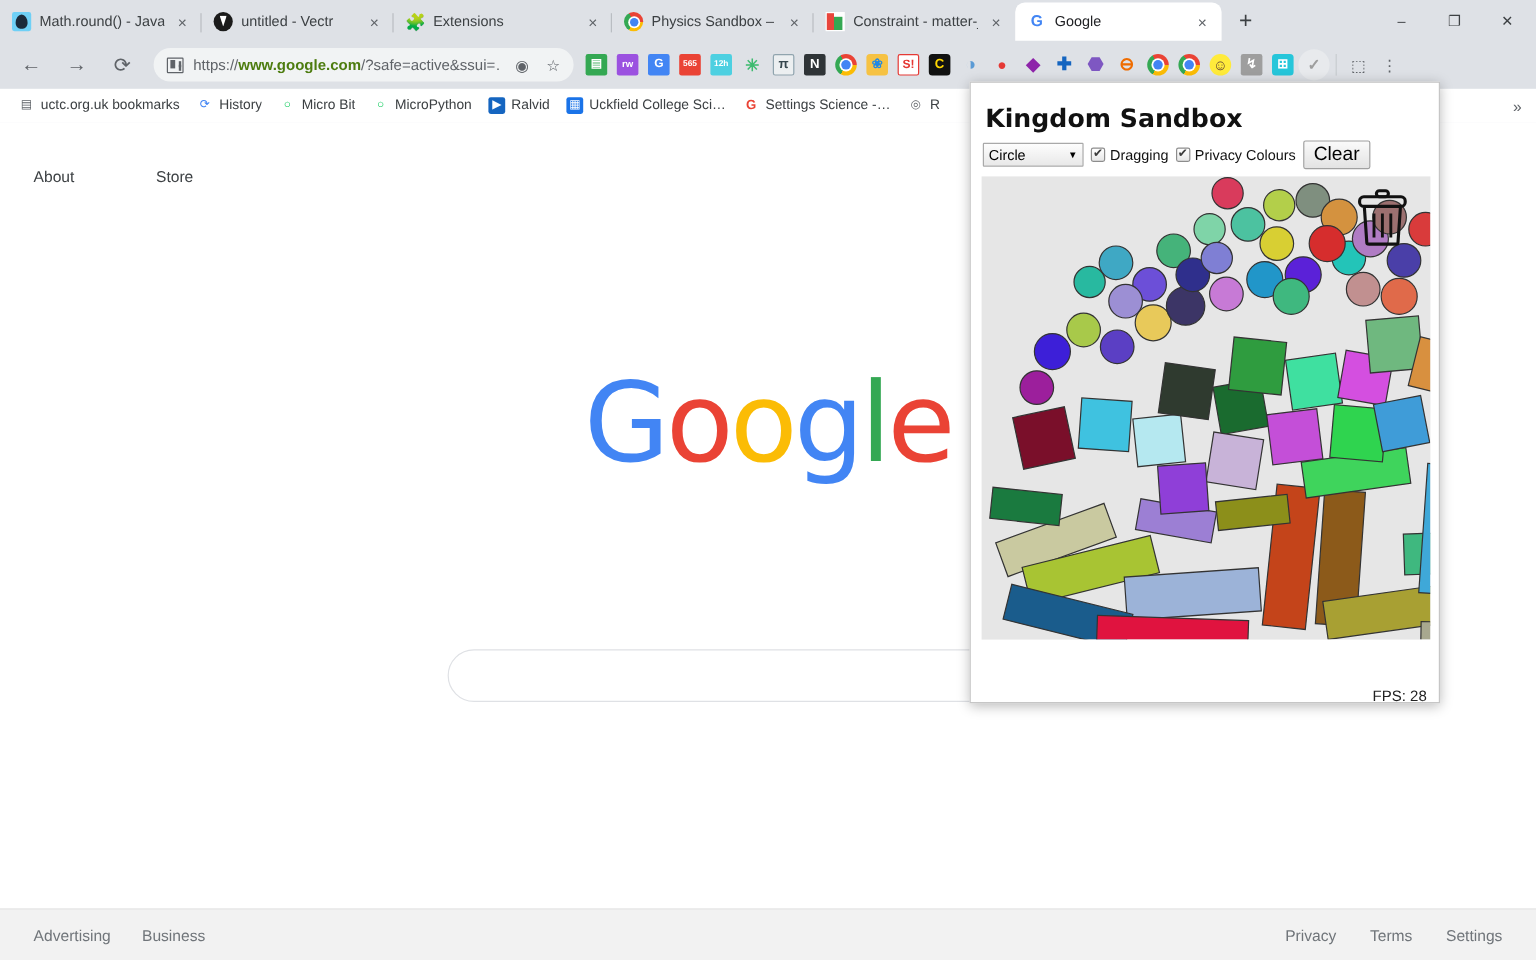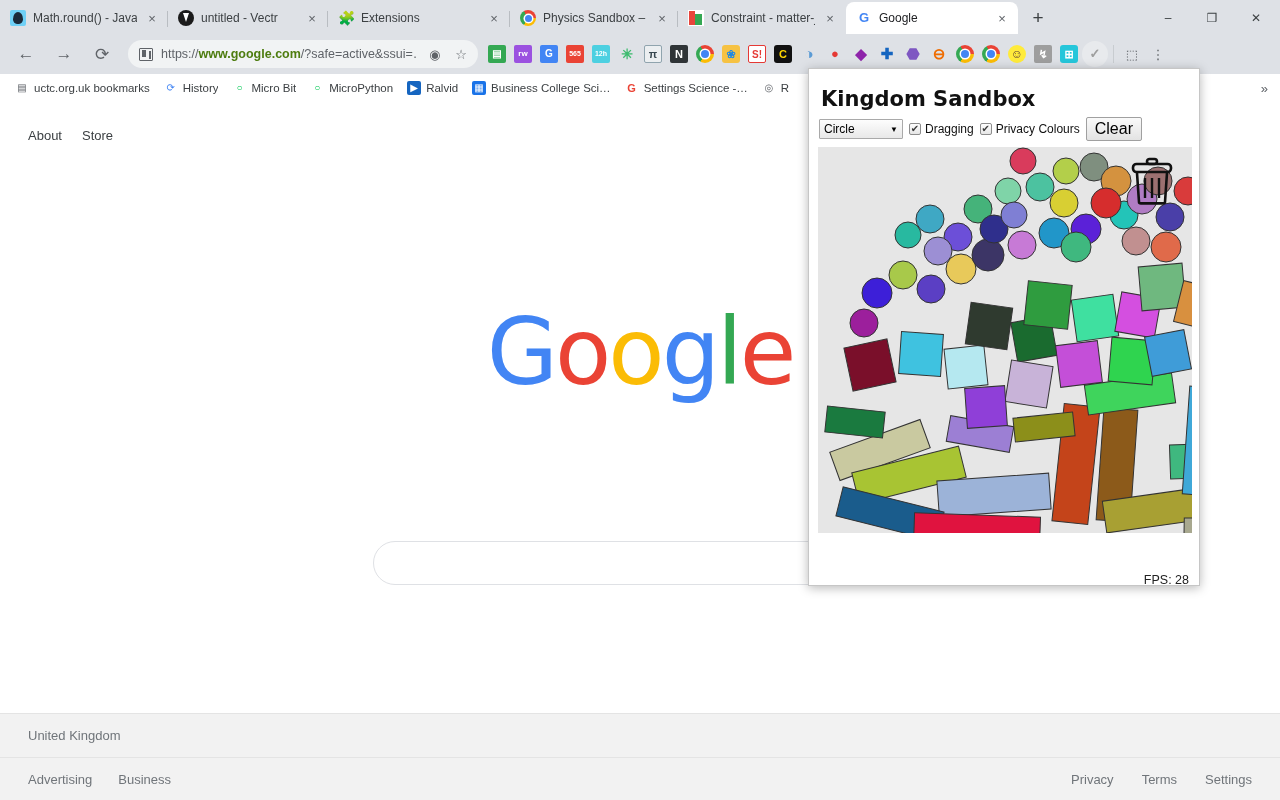--- a/index.html
+++ b/index.html
@@ -81,22 +81,22 @@
   
   .bookmarks { position:absolute; top:74px; left:0; width:1280px; height:28px; background:#fff;
                display:flex; align-items:center; padding:0 8px; font-size:11.5px; color:#3c4043; overflow:hidden; }
   .bm { display:flex; align-items:center; gap:5px; padding:3px 7px; white-space:nowrap; flex:0 0 auto; }
   .bmico { width:14px; height:14px; flex:0 0 14px; position:relative; font-size:10px; line-height:14px; text-align:center; }
   .bmlabel { max-width:120px; overflow:hidden; text-overflow:ellipsis; }
   .bm-chev { margin-left:auto; padding-right:4px; color:#5f6368; font-size:13px; }
 
   
   .page { position:absolute; top:102px; left:0; width:1280px; height:698px; background:#fff; }
-  .gheader { position:absolute; top:20px; left:0; width:1116px; height:50px; display:flex; 
-             padding:0 18px; font-size:13px; color:#3c4043; }
+  .gheader { position:absolute; top:20px; left:0; width:1116px; height:50px; display:flex; align-items:center;
+             padding:0 18px; font-size:13px; color:#3c4043;gap:48px; }
   .glink { padding:6px 10px; }
   .gright { margin-left:auto; display:flex; align-items:center; gap:10px; padding-right:12px; }
   .gridicon { width:20px; height:20px; position:relative; }
   .gridicon i { position:absolute; width:3px; height:3px; background:#5f6368; border-radius:50%; }
   .avatar { width:32px; height:32px; border-radius:50%; background:#673ab7; color:#fff; font-size:15px;
             display:flex; align-items:center; justify-content:center; }
 
   .logo { position:absolute; top:205px; left:0; width:1280px; text-align:center;
           font-size:92px; letter-spacing:-3px; font-family:"DejaVu Sans", sans-serif; font-weight:400; line-height:1; }
   .logo span:nth-child(1){color:#4285f4}.logo span:nth-child(2){color:#ea4335}
@@ -300,21 +300,21 @@
     <div class="bm">
       <span class="bmico" style="color:#00c853">○</span>
       <span class="bmlabel">MicroPython</span>
     </div>
     <div class="bm">
       <span class="bmico" style="background:#1565c0;color:#fff;border-radius:2px">▶</span>
       <span class="bmlabel">Ralvid</span>
     </div>
     <div class="bm">
       <span class="bmico" style="background:#1a73e8;color:#fff;border-radius:2px">▦</span>
-      <span class="bmlabel">Business College Sci…</span>
+      <span class="bmlabel">Uckfield College Sci…</span>
     </div>
     <div class="bm">
       <span class="bmico" style="color:#ea4335;font-weight:bold;font-size:11px">G</span>
       <span class="bmlabel">Settings Science -…</span>
     </div>
     <div class="bm">
       <span class="bmico" style="color:#5f6368">◎</span>
       <span class="bmlabel">R</span>
     </div>
     <div class="bm-chev">»</div>
@@ -343,23 +343,20 @@
   </div>
 
   <div class="logo">
     <span>G</span><span>o</span><span>o</span><span>g</span><span>l</span><span>e</span>
   </div>
 
   <div class="searchbox"></div>
 
 
   <div class="footer">
-    <div class="frow1">
-      <span>United Kingdom</span>
-    </div>
     <div class="frow2">
       <span class="flink">Advertising</span>
       <span class="flink">Business</span>
       <span class="fright">
         <span>Privacy</span>
         <span>Terms</span>
         <span>Settings</span>
       </span>
     </div>
   </div>

